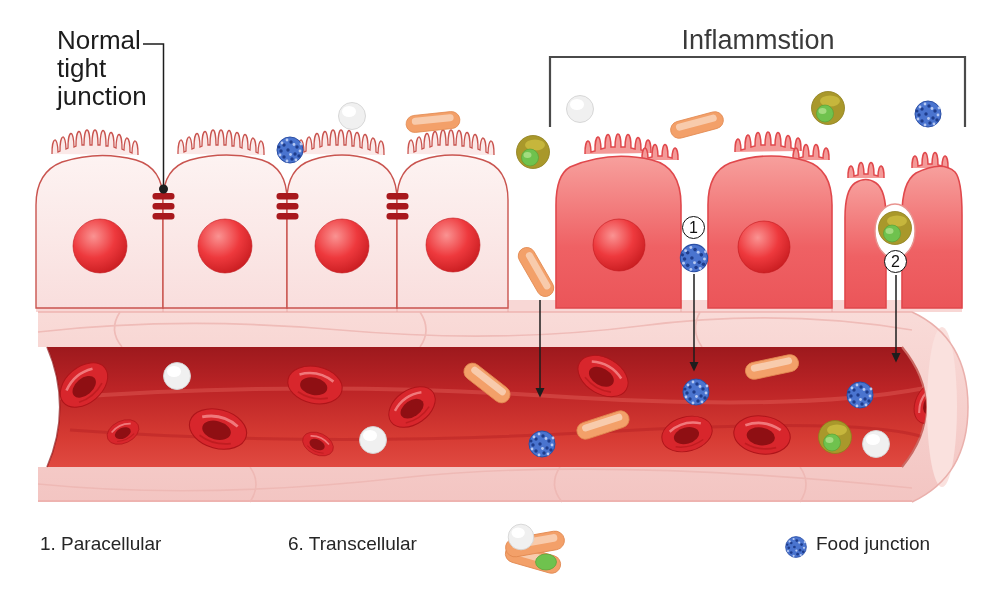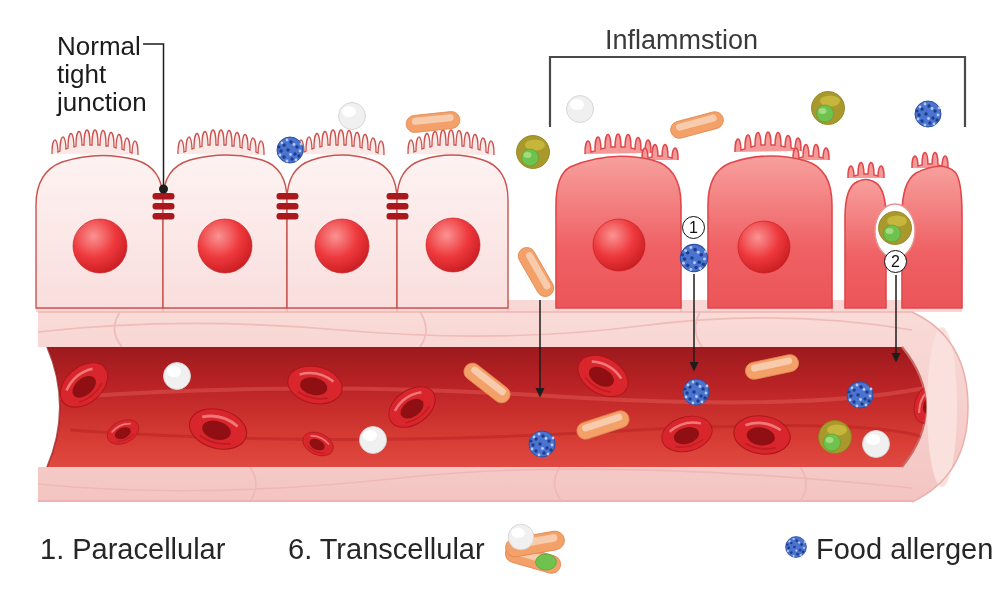--- a/index.html
+++ b/index.html
@@ -1,26 +1,26 @@
 <!DOCTYPE html>
 <html><head>
 <meta charset="utf-8">
 <style>
   html,body{margin:0;padding:0;background:#ffffff;}
   .stage{position:relative;width:1000px;height:600px;background:#fff;overflow:hidden;
          font-family:"Liberation Sans", sans-serif;}
   .stage svg{position:absolute;left:0;top:0;}
   .lbl{position:absolute;color:#1c1c1c;}
-  #lbl-ntj{left:57px;top:32px;font-size:26px;line-height:28px;white-space:pre-line;letter-spacing:0;}
-  #lbl-inf{left:605px;top:25px;width:306px;font-size:27px;color:#3a3a3a;}
+  #lbl-ntj{left:57px;top:26px;font-size:26px;line-height:28px;white-space:pre-line;letter-spacing:0;}
+  #lbl-inf{left:605px;top:25px;width:306px;text-align:center;font-size:27px;color:#3a3a3a;}
   .marker{position:absolute;width:23px;height:23px;border:1.7px solid #111;border-radius:50%;
           background:#fff;font-size:16px;color:#111;display:flex;align-items:center;justify-content:center;box-sizing:border-box;}
   #marker-1{left:682px;top:216px;}
   #marker-2{left:884px;top:250px;}
-  .leg{position:absolute;top:533px;font-size:29px;color:#262626;}
+  .leg{position:absolute;top:533px;font-size:19px;color:#262626;}
   #leg-1{left:40px;}
   #leg-2{left:288px;}
   #leg-3{left:568px;}
   #leg-4{left:816px;}
   
   .cellPale{fill:url(#gPale);stroke:#c9544f;stroke-width:1.4;}
   .cellInf{fill:url(#gInf);stroke:#e0484c;stroke-width:1.6;}
   .villiPale{fill:#fbe9e8;stroke:#c9544f;stroke-width:1.3;}
   .villiInf{fill:#f49a98;stroke:#e0484c;stroke-width:1.5;}
   .nuc{fill:url(#gNuc);stroke:#c2181c;stroke-width:0.6;}
@@ -271,15 +271,15 @@
 <div class="lbl" id="lbl-ntj">Normal
 tight
 junction</div>
 <div class="lbl" id="lbl-inf">Inflammstion</div>
 
 <div class="marker" id="marker-1">1</div>
 <div class="marker" id="marker-2">2</div>
 
 <div class="leg" id="leg-1">1. Paracellular</div>
 <div class="leg" id="leg-2">6. Transcellular</div>
-<div class="leg" id="leg-4">Food allergen</div>
+<div class="leg" id="leg-4">Food junction</div>
 
 </div>
 
 </body></html>

